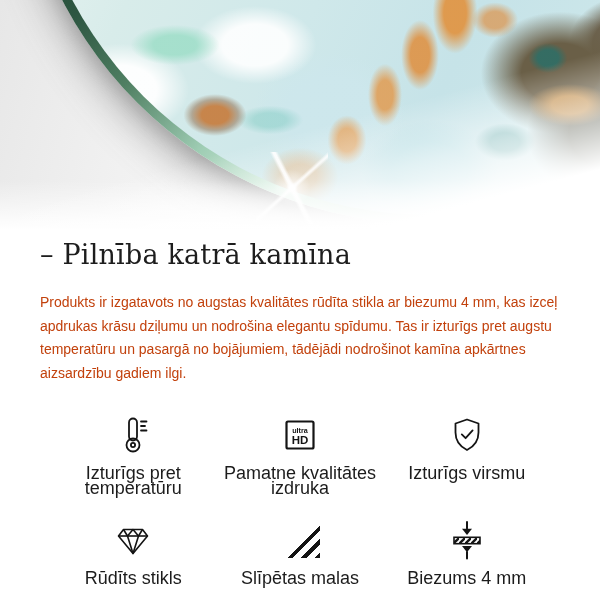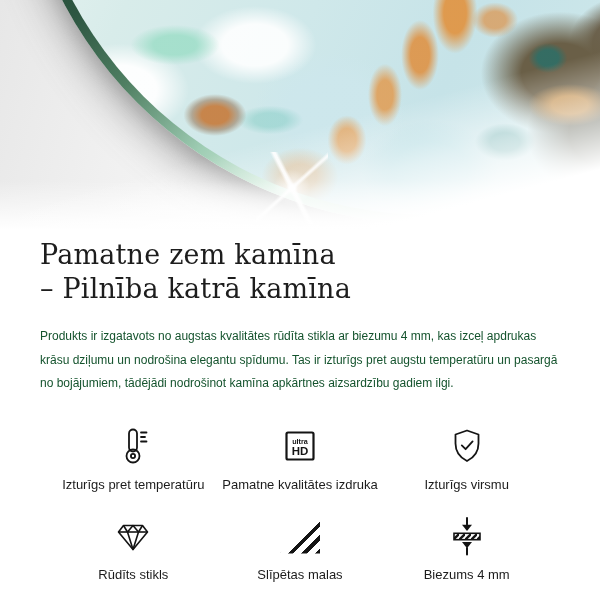--- a/index.html
+++ b/index.html
@@ -73,35 +73,35 @@
   
   .content { padding:0 40px; }
   .headline {
     margin-top:6px;
     font-family:"DejaVu Serif", "Liberation Serif", serif;
     font-size:27px; line-height:34px; color:#1d1d1d; font-weight:400;
     letter-spacing:.2px;
   }
   .intro {
     margin-top:19px; width:522px;
-    font-size:12px; line-height:23.5px; color:#14532d;
+    font-size:14px; line-height:23.5px; color:#c2410c;
   }
 
   
   .features {
     margin-top:26px; padding:0 10px;
     display:grid; grid-template-columns:repeat(3, 1fr); row-gap:20px;
   }
   .feature {
     display:flex; flex-direction:column; align-items:center; text-align:center;
   }
   .icon-box { height:44px; display:flex; align-items:flex-end; justify-content:flex-start; }
   .feature svg { display:block; }
   .feature-label {
-    margin-top:11px; font-size:13px; color:#1c1c1c; line-height:15px;
+    margin-top:11px; font-size:18px; color:#1c1c1c; line-height:15px;
   }
   .stripes {
     width:40px; height:33px; margin-bottom:2px;
     clip-path: polygon(0 100%, 100% 0, 100% 100%);
     background: repeating-linear-gradient(135deg, #141414 0 4px, rgba(0,0,0,0) 4px 9.5px);
   }
 </style>
 </head>
 <body>
 
@@ -110,21 +110,20 @@
   <div class="hero">
     <div class="glass-outer"></div>
     <div class="glass-inner"></div>
     <div class="sparkle"></div>
     <div class="hero-fade"></div>
   </div>
 
   <div class="content">
 
     <h1 class="headline" style="margin-bottom:0;">
-      <div>Pamatne zem kamīna</div>
       <div>– Pilnība katrā kamīna</div>
     </h1>
 
     <p class="intro">Produkts ir izgatavots no augstas kvalitātes rūdīta stikla ar biezumu 4 mm, kas izceļ apdrukas krāsu dziļumu un nodrošina elegantu spīdumu. Tas ir izturīgs pret augstu temperatūru un pasargā no bojājumiem, tādējādi nodrošinot kamīna apkārtnes aizsardzību gadiem ilgi.</p>
 
     <div class="features">
 
       <div class="feature">
         <div class="icon-box">
           <svg width="40" height="40" viewBox="0 0 40 40" fill="none" stroke="#141414" stroke-width="1.8" stroke-linecap="round">

